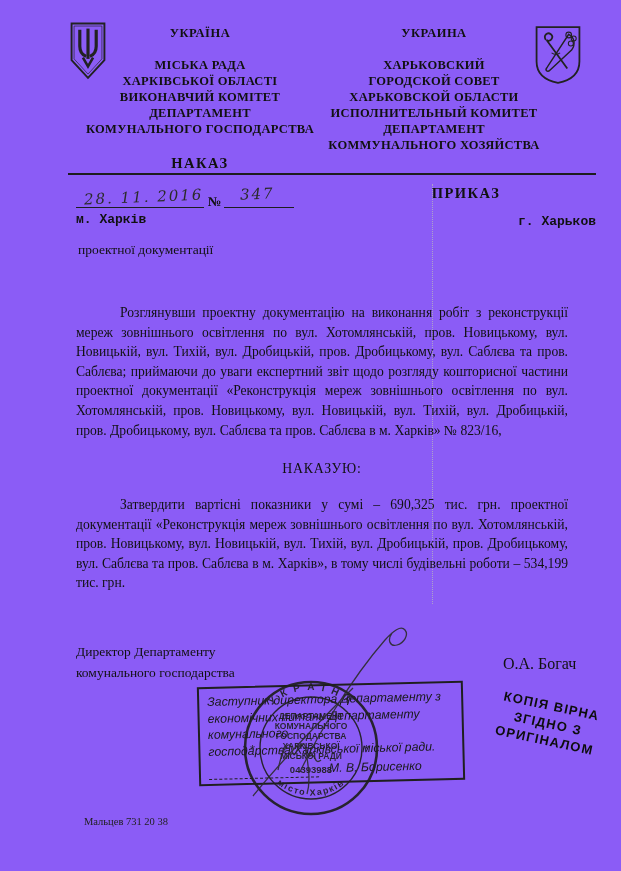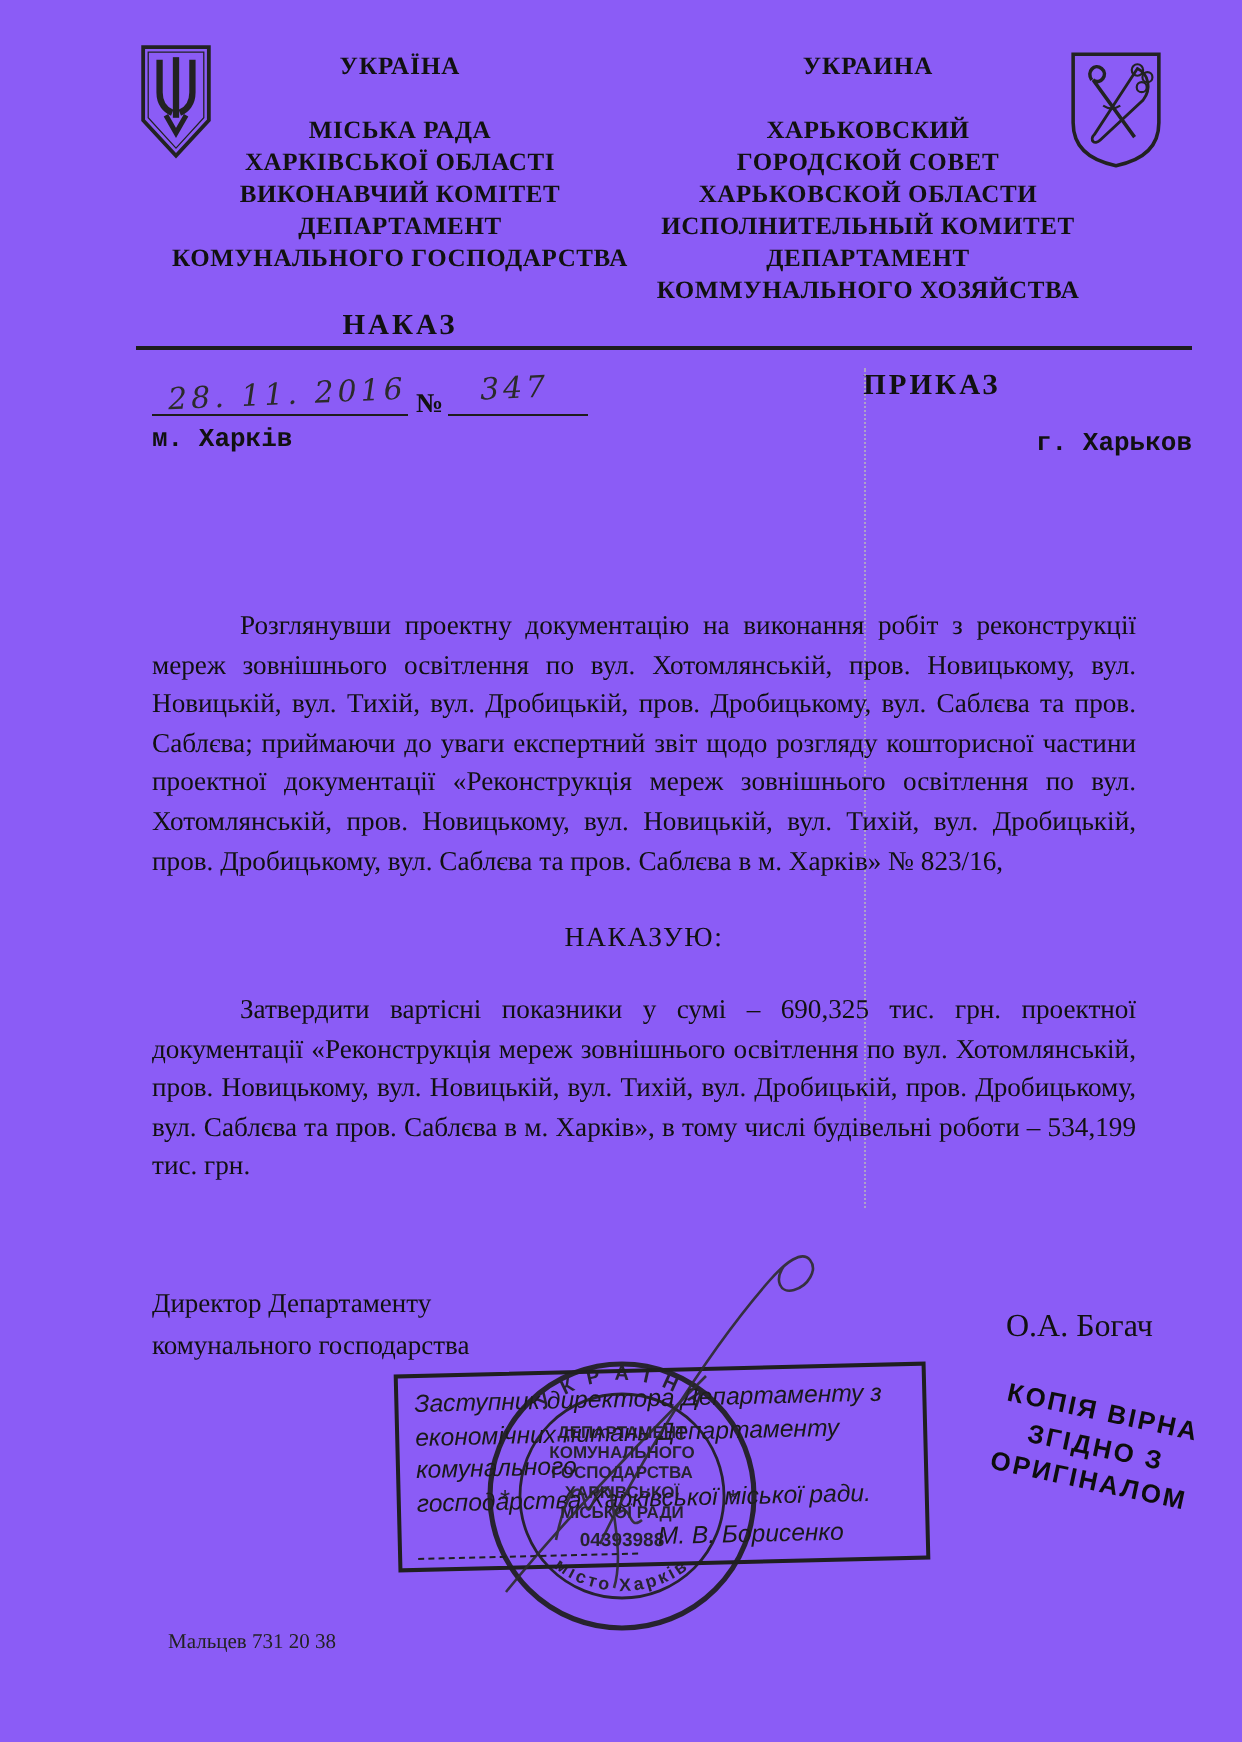--- a/index.html
+++ b/index.html
@@ -107,20 +107,21 @@
   <div class="abs u-line" style="left:76px; top:193px; width:128px; height:14px;"></div>
   <div class="abs num-sign" style="left:208px; top:194px;">№</div>
   <div class="abs hand" style="left:240px; top:185px;">347</div>
   <div class="abs u-line" style="left:224px; top:193px; width:70px; height:14px;"></div>
   <div class="abs city" style="left:76px; top:212px;">м. Харків</div>
   <div class="abs city" style="left:500px; top:214px; width:96px; text-align:right;">г. Харьков</div>
 
   <div class="abs fold-line" style="left:432px; top:184px; height:420px;"></div>
 
   <div class="abs subject" style="left:78px; top:241px;">
+    <div>проектної документації</div>
   </div>
 
   <div class="abs para" style="left:76px; top:303px;">Розглянувши проектну документацію на виконання робіт з реконструкції мереж зовнішнього освітлення по вул. Хотомлянській, пров. Новицькому, вул. Новицькій, вул. Тихій, вул. Дробицькій, пров. Дробицькому, вул. Саблєва та пров. Саблєва; приймаючи до уваги експертний звіт щодо розгляду кошторисної частини проектної документації «Реконструкція мереж зовнішнього освітлення по вул. Хотомлянській, пров. Новицькому, вул. Новицькій, вул. Тихій, вул. Дробицькій, пров. Дробицькому, вул. Саблєва та пров. Саблєва в м. Харків» № 823/16,</div>
   <div class="abs order-word" style="left:76px; top:461px;">НАКАЗУЮ:</div>
   <div class="abs para" style="left:76px; top:495px;">Затвердити вартісні показники у сумі – 690,325 тис. грн. проектної документації «Реконструкція мереж зовнішнього освітлення по вул. Хотомлянській, пров. Новицькому, вул. Новицькій, вул. Тихій, вул. Дробицькій, пров. Дробицькому, вул. Саблєва та пров. Саблєва в м. Харків», в тому числі будівельні роботи – 534,199 тис. грн.</div>
 
   <div class="abs sig-title" style="left:76px; top:641px;">
     <div>Директор Департаменту</div>
     <div>комунального господарства</div>
   </div>

